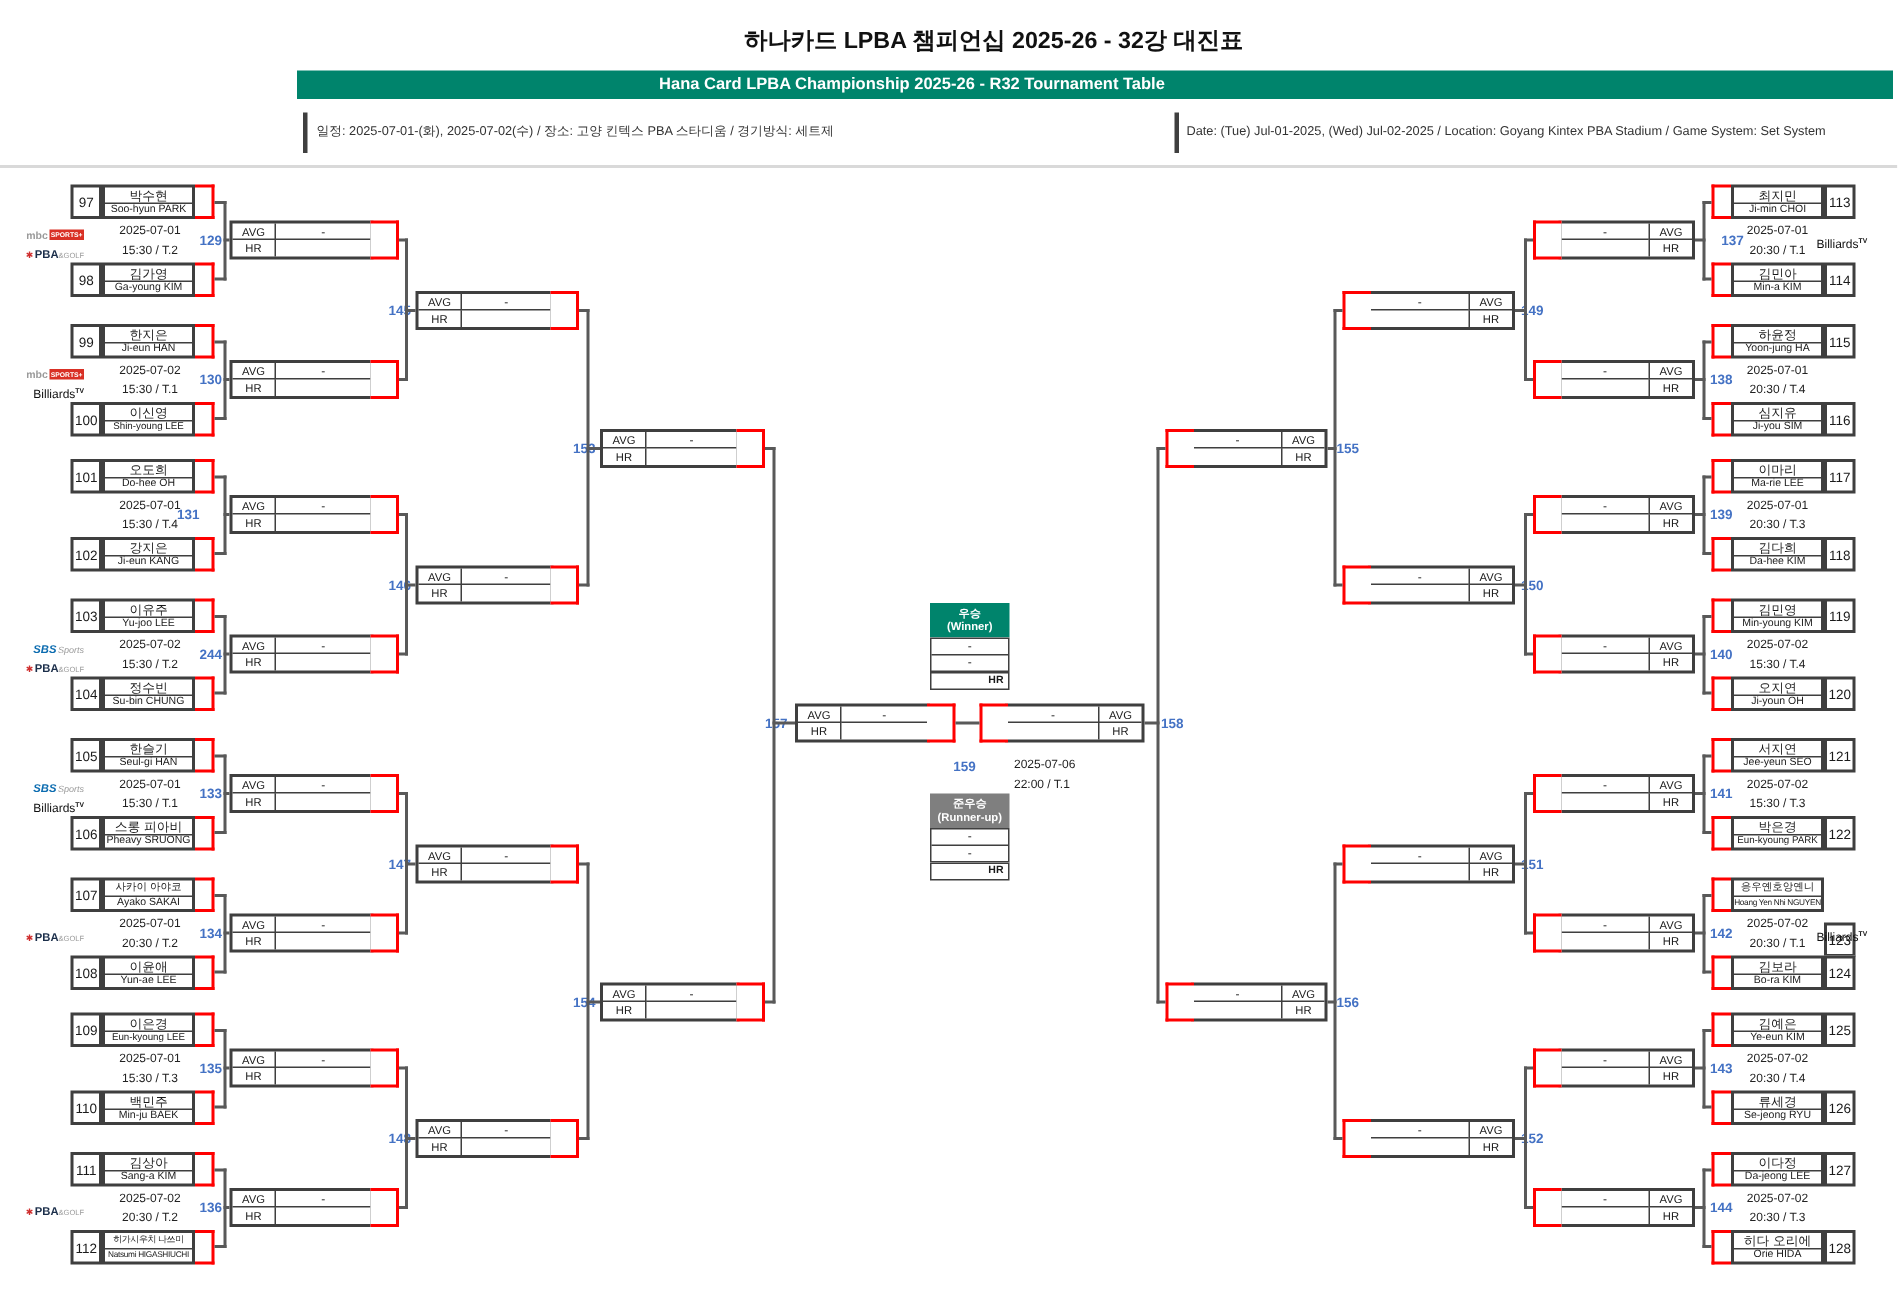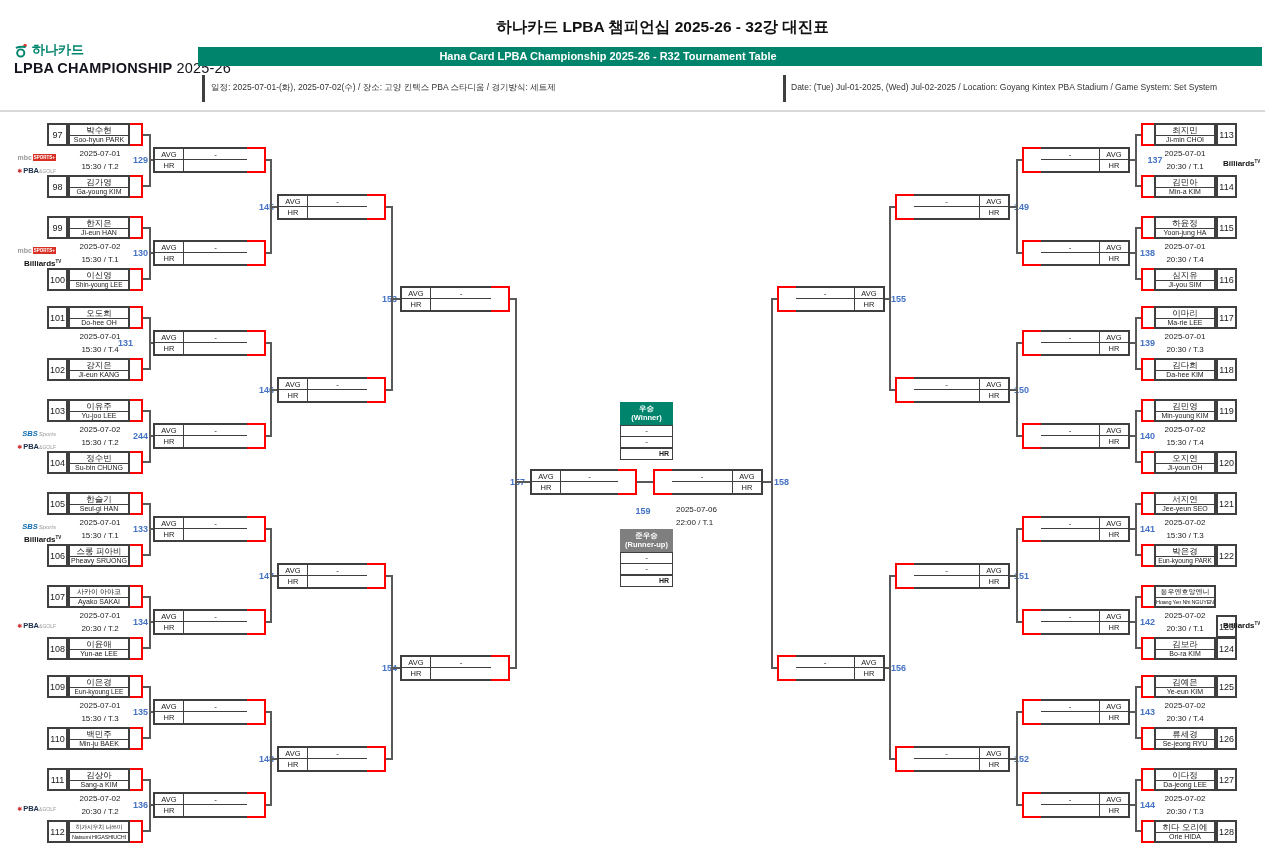--- a/index.html
+++ b/index.html
@@ -47,48 +47,37 @@
   .dtxt{position:absolute;font-size:8px;height:12px;line-height:12px;text-align:center;color:#222;white-space:nowrap;}
 
   .tvrow{position:absolute;height:13px;line-height:13px;white-space:nowrap;overflow:visible;}
   .mbc1{font-weight:bold;color:#9a9a9a;font-size:7px;}
   .mbc2{background:#d93025;color:#fff;font-size:4.5px;font-weight:bold;padding:1px;margin-left:1px;vertical-align:1px;}
   .pbam{color:#cf2e2e;font-size:6px;margin-right:1px;}
   .pba1{font-weight:800;color:#1b2e4a;font-size:7.5px;}
   .pba2{color:#9a9a9a;font-size:5px;}
   .sbs1{font-weight:800;color:#0c6cb0;font-size:7.5px;font-style:italic;}
   .sbs2{color:#9a9a9a;font-size:6px;font-style:italic;margin-left:1px;}
-  .btv1{font-weight:700;color:#101010;font-size:8px;margin-left:12px;}
+  .btv1{font-weight:400;color:#101010;font-size:8px;}
   .btv2{font-weight:800;color:#101010;font-size:4.5px;vertical-align:3px;}
 
   .wr-head{position:absolute;width:53px;height:23px;color:#fff;font-weight:bold;font-size:7.5px;text-align:center;display:flex;flex-direction:column;justify-content:center;line-height:8.5px;box-sizing:border-box;}
   .green{background:#00846C;} .gray{background:#7F7F7F;}
   .wr-body{position:absolute;width:53px;height:23px;box-sizing:border-box;border:1.5px solid #3f3f3f;background:#fff;}
   .wr-slot{height:10px;line-height:10px;text-align:center;font-size:8px;}
   .wr-s1{border-bottom:1px solid #3f3f3f;}
   .wr-hr{position:absolute;width:53px;height:12px;box-sizing:border-box;border:1.5px solid #3f3f3f;background:#fff;font-size:7px;font-weight:bold;text-align:right;line-height:9px;padding-right:3px;}
 </style>
 </head>
 <body>
 
 <div id="canvas">
 
   <div class="title">하나카드 LPBA 챔피언십 2025-26 - 32강 대진표</div>
 
-  <div class="logo">
-    <div class="logo-r1">
-      <svg width="15" height="15" viewBox="0 0 16 16">
-        <circle cx="11.8" cy="2.6" r="1.9" fill="#e03a2f"></circle>
-        <path d="M2 5.2 Q7 3.4 12.5 4.4" stroke="#00846C" stroke-width="2.1" fill="none"></path>
-        <circle cx="7.2" cy="10.6" r="3.8" fill="none" stroke="#00846C" stroke-width="2.1"></circle>
-      </svg>
-      <span class="logo-brand">하나카드</span>
-    </div>
-    <div class="logo-r2"><span class="logo-lpba">LPBA</span><span class="logo-champ">CHAMPIONSHIP</span><span class="logo-year">2025-26</span></div>
-  </div>
 
   <div class="banner">
       <span>Hana Card LPBA Championship 2025-26 - R32 Tournament Table</span>
     </div>
 
   <div class="vbar" style="left:202px;"></div>
   <div class="info info-kr">일정: 2025-07-01-(화), 2025-07-02(수) / 장소: 고양 킨텍스 PBA 스타디움 / 경기방식: 세트제</div>
   <div class="vbar" style="left:783px;"></div>
   <div class="info info-en">Date: (Tue) Jul-01-2025, (Wed) Jul-02-2025 / Location: Goyang Kintex PBA Stadium / Game System: Set System</div>
   <div class="hdivider"></div>

